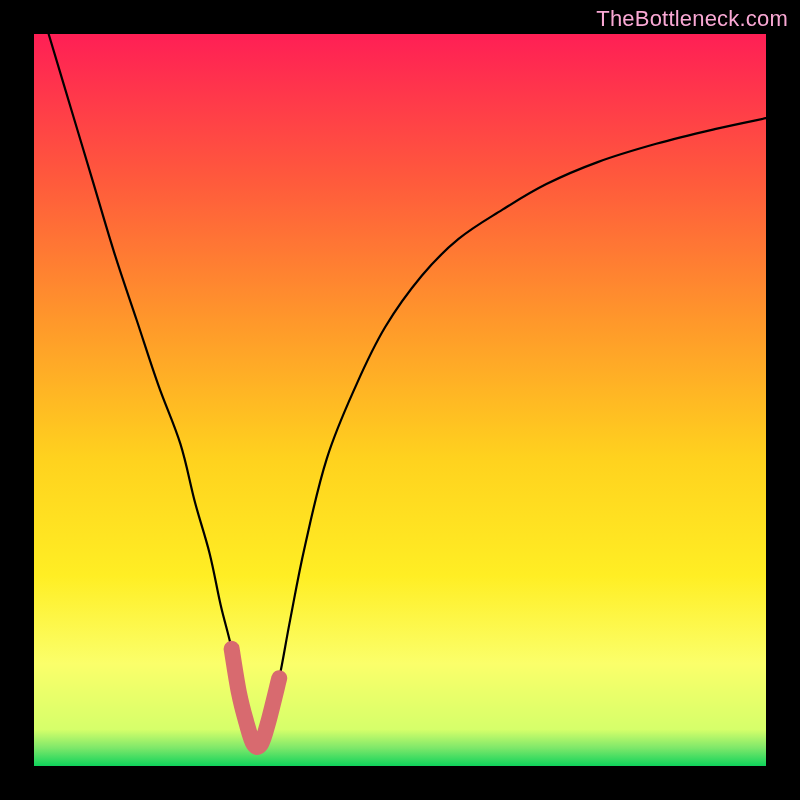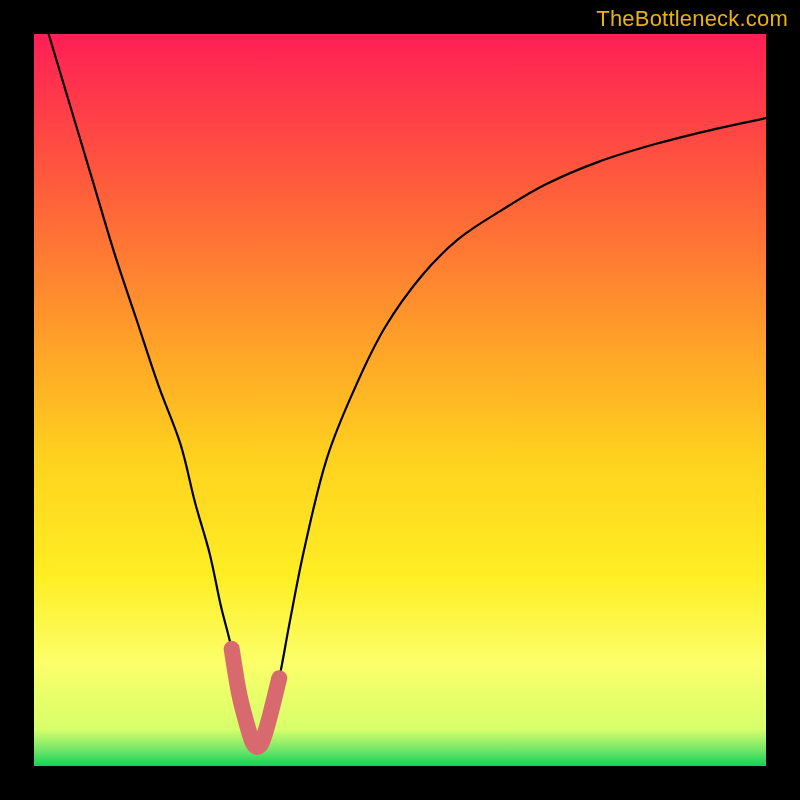--- a/index.html
+++ b/index.html
@@ -29,21 +29,21 @@
   }
   .plot svg {
     display: block;
     width: 732px;
     height: 732px;
   }
   .watermark {
     position: absolute;
     top: 6px;
     right: 12px;
-    color: #eab308;
+    color: #f9a8d4;
     font-size: 22px;
     font-weight: 400;
     letter-spacing: 0.2px;
     user-select: none;
   }
 </style>
 </head>
 <body>
 
 <div class="frame">

